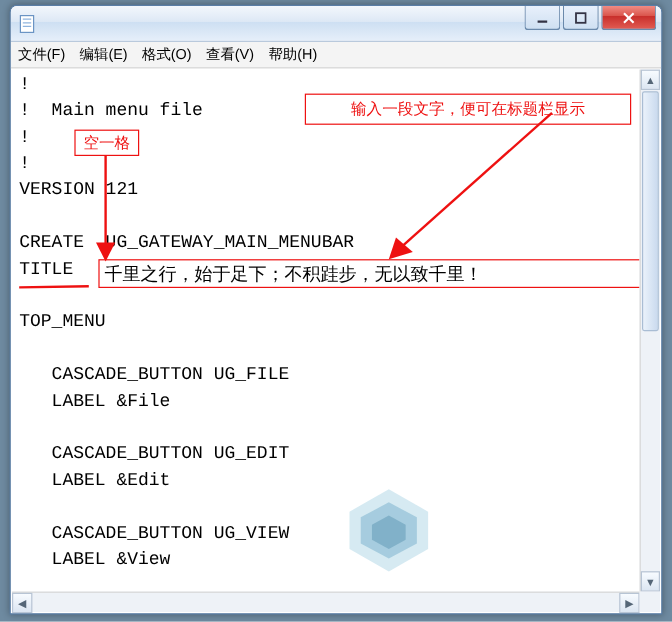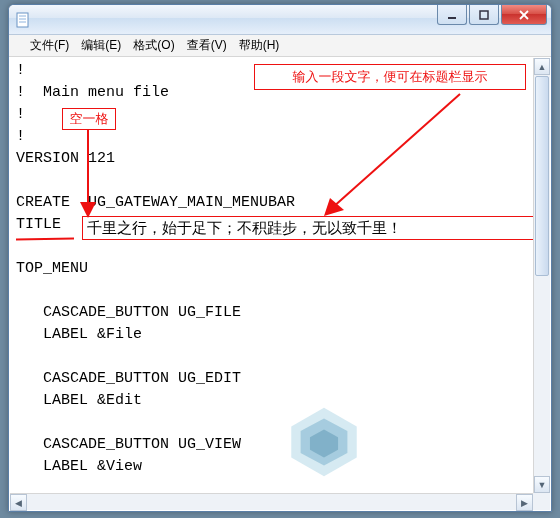--- a/index.html
+++ b/index.html
@@ -6,27 +6,27 @@
   body { background: #6e8aa0; width: 560px; height: 518px; overflow: hidden; font-family: "Microsoft YaHei", SimSun, sans-serif; }
   .window { position: absolute; left: 8px; top: 4px; width: 544px; height: 508px; background: #fff; border: 1px solid #5a7ea6; border-radius: 6px 6px 0 0; box-shadow: 0 0 6px rgba(0,0,0,.3); overflow: hidden; }
   .titlebar { height: 30px; background: linear-gradient(#f3f7fc,#dde8f5 45%,#cddff2 46%,#e6effa); display: flex; align-items: center; border-bottom: 1px solid #b9c9dc; position: relative; }
   .titlebar .icon { width: 16px; height: 16px; margin: 0 6px; }
   .titlebar .title { font-size: 12px; color: #000; }
   .titlebar .title .uline { border-bottom: 2px solid #e11; padding-bottom: 1px; }
   .winbtns { position: absolute; right: 4px; top: 0; display: flex; gap: 2px; }
   .winbtn { width: 30px; height: 20px; border: 1px solid #6a89ab; border-top: none; background: linear-gradient(#e8f0fb,#cfe0f2); border-radius: 0 0 3px 3px; display: flex; align-items: center; justify-content: center; font-size: 11px; color: #334; }
   .winbtn.close { width: 46px; background: linear-gradient(#f08b83,#d9534a 45%,#c9302c 46%,#e15b52); color: #fff; font-weight: bold; }
   .winbtn svg { width: 10px; height: 10px; }
-  .menubar { height: 22px; background: #f4f4f4; border-bottom: 1px solid #d6d6d6; display: flex; align-items: center; font-size: 12px; padding-left: 15px; }
+  .menubar { height: 22px; background: #f4f4f4; border-bottom: 1px solid #d6d6d6; display: flex; align-items: center; font-size: 12px; padding-left: 0; }
   .menubar span { padding: 2px 6px; cursor: default; }
   .content { position: absolute; left: 1px; right: 18px; top: 53px; bottom: 18px; background: #fff; overflow: hidden; }
   pre.doc { font-family: "Courier New", SimSun, monospace; font-size: 15px; line-height: 22px; white-space: pre; padding: 2px 0 0 6px; color: #000; }
   .overlay { position: absolute; pointer-events: none; }
   .redbox { position: absolute; border: 1.5px solid #e11; background: #fff; color: #e11; font-size: 13px; display: flex; align-items: center; justify-content: center; }
-  .tip { left: 244px; top: 6px; width: 272px; height: 26px; }
+  .tip { left: 244px; top: 20px; width: 272px; height: 26px; }
   .space { left: 52px; top: 50px; width: 54px; height: 22px; font-size: 13px; }
   .titlebox { left: 72px; top: 158px; width: 454px; height: 24px; justify-content: flex-start; padding-left: 4px; font-family: "Courier New", SimSun, monospace; font-size: 15px; color: #000; background: transparent; }
   .uline2 { position:absolute; left:6px; top:180px; width:58px; height:0; border-top:2px solid #e11; transform: rotate(-1deg); }
   svg.arrow { position: absolute; }
   .vscroll { position: absolute; right: 1px; top: 53px; width: 17px; bottom: 18px; background: #eef2f7; border-left: 1px solid #d6d6d6; }
   .vscroll .btn { height: 17px; background: linear-gradient(#f7fbff,#dce6f2); border: 1px solid #b7c4d4; display:flex; align-items:center; justify-content:center; font-size:9px; color:#567; }
   .vscroll .thumb { position:absolute; left:1px; right:1px; top:18px; height:200px; background: linear-gradient(90deg,#eaf2fb,#cadaee); border:1px solid #a9bdd4; border-radius:2px; }
   .hscroll { position:absolute; left:1px; right:18px; bottom:1px; height:17px; background:#eef2f7; border-top:1px solid #d6d6d6; }
   .hscroll .btn { width:17px; height:17px; background: linear-gradient(#f7fbff,#dce6f2); border:1px solid #b7c4d4; display:inline-flex; align-items:center; justify-content:center; font-size:9px; color:#567; float:left; }
   .hscroll .btn.r { float:right; }

